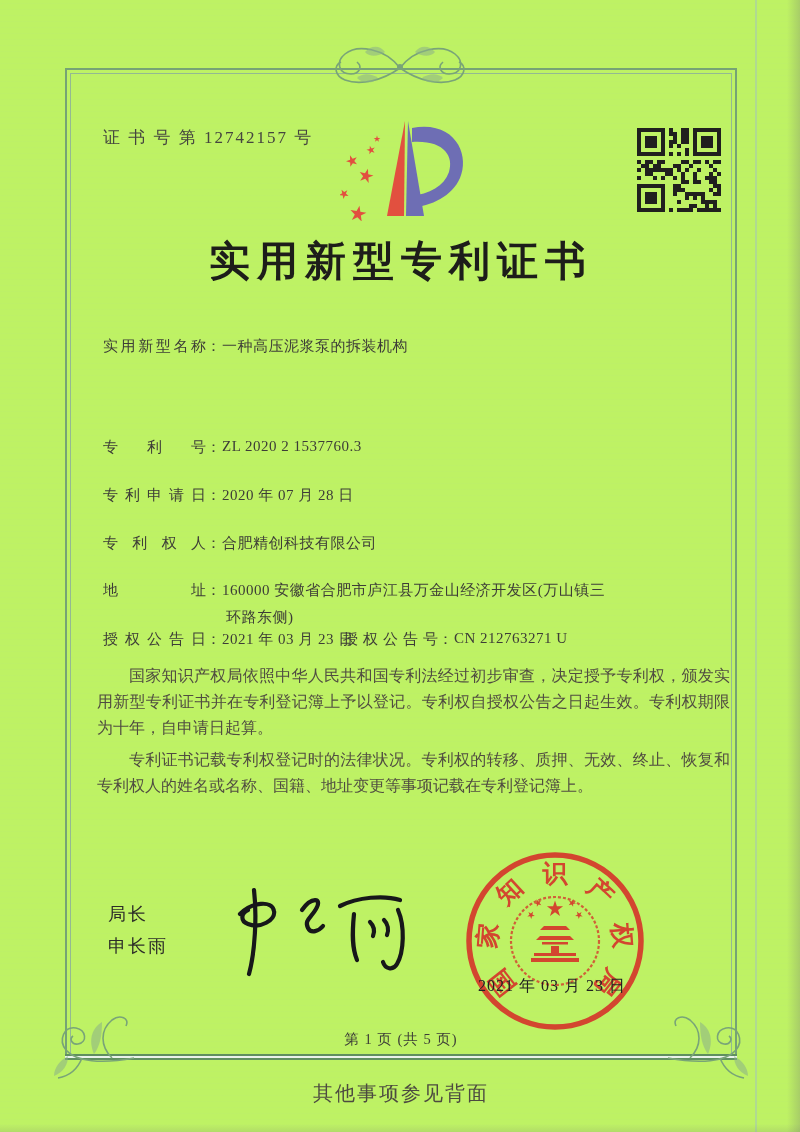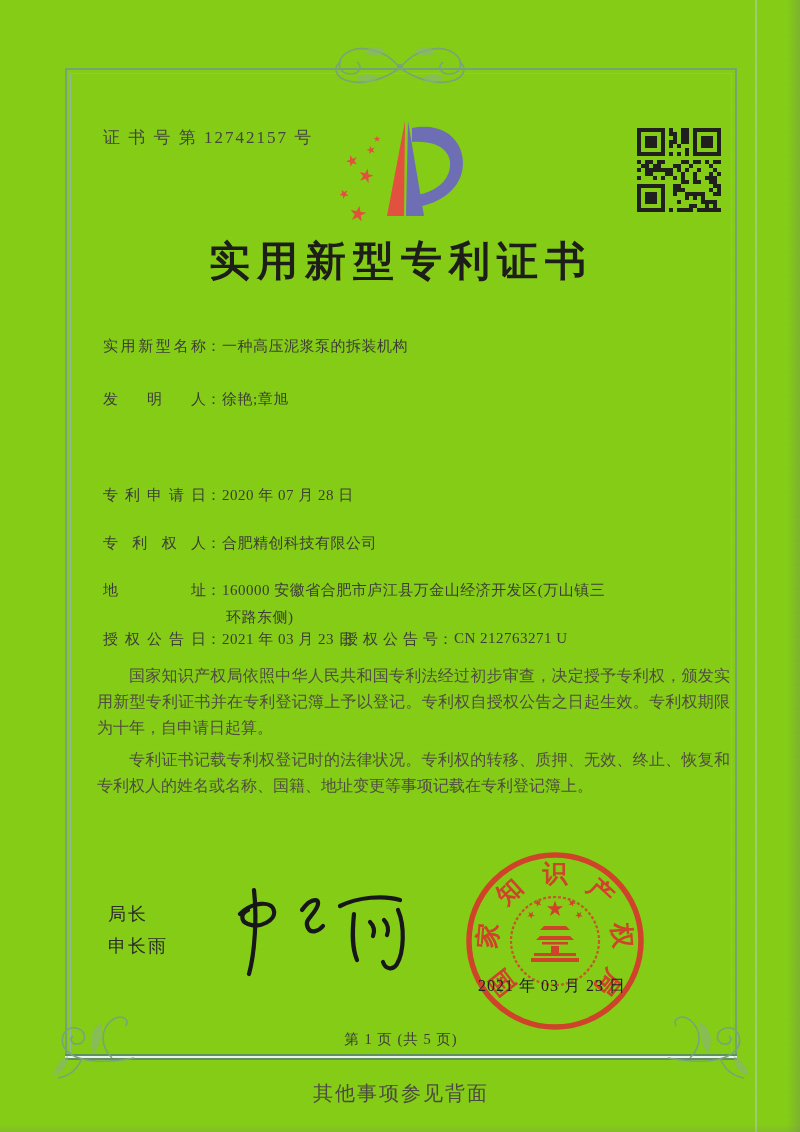--- a/index.html
+++ b/index.html
@@ -1,16 +1,16 @@
 <!DOCTYPE html>
 <html><head>
 <meta charset="utf-8">
 <style>
   html,body{margin:0;padding:0;background:#ffffff;}
-  .page{position:relative;width:800px;height:1132px;background:#84cc16;overflow:hidden;
+  .page{position:relative;width:800px;height:1132px;background:#bef264;overflow:hidden;
         font-family:"Liberation Serif","DejaVu Serif",serif;color:#35352f;}
   .texture{position:absolute;inset:0;background:
     repeating-linear-gradient(0deg, rgba(170,205,170,0.045) 0 1px, transparent 1px 6px);pointer-events:none;}
   
   .frame{position:absolute;left:65px;top:68px;width:672px;height:992px;
          border:2px solid #76a375;box-sizing:border-box;}
   .frame-inner{position:absolute;inset:3px;border:1px solid #93b992;}
   .bottom-band{position:absolute;left:65px;top:1054px;width:672px;height:6px;box-sizing:border-box;
          border-top:2px solid #5f8f5f;border-bottom:2px solid #5f8f5f;background:#eaf3ea;}
   
@@ -342,22 +342,22 @@
         <rect x="76" y="80" width="4" height="4"></rect>
         <rect x="80" y="80" width="4" height="4"></rect>
       </g>
   </svg>
 
   <h1 class="title" data-name="certificate-title">实用新型专利证书</h1>
 
   <div class="row" style="top:337px" data-name="field-row-utility-model-name">
     <span class="lbl" data-name="field-label">实用新型名称</span><span class="colon">：</span><span class="val" data-name="field-value">一种高压泥浆泵的拆装机构</span>
   </div>
-  <div class="row" style="top:390px" data-name="field-row-inventor">
-    <span class="lbl" data-name="field-label">发明人</span><span class="colon">：</span><span class="val" data-name="field-value">徐艳;章旭</span>
+  <div class="row" style="top:438px" data-name="field-row-patent-number">
+    <span class="lbl" data-name="field-label">专利号</span><span class="colon">：</span><span class="val" data-name="field-value">ZL 2020 2 1537760.3</span>
   </div>
   <div class="row" style="top:486px" data-name="field-row-filing-date">
     <span class="lbl" data-name="field-label">专利申请日</span><span class="colon">：</span><span class="val" data-name="field-value">2020 年 07 月 28 日</span>
   </div>
   <div class="row" style="top:534px" data-name="field-row-patentee">
     <span class="lbl" data-name="field-label">专利权人</span><span class="colon">：</span><span class="val" data-name="field-value">合肥精创科技有限公司</span>
   </div>
   <div class="row" style="top:581px" data-name="field-row-address">
     <span class="lbl" data-name="field-label">地址</span><span class="colon">：</span><span class="val" data-name="field-value">160000  安徽省合肥市庐江县万金山经济开发区(万山镇三</span>
     <span class="val2" data-name="field-value-line2">环路东侧)</span>

